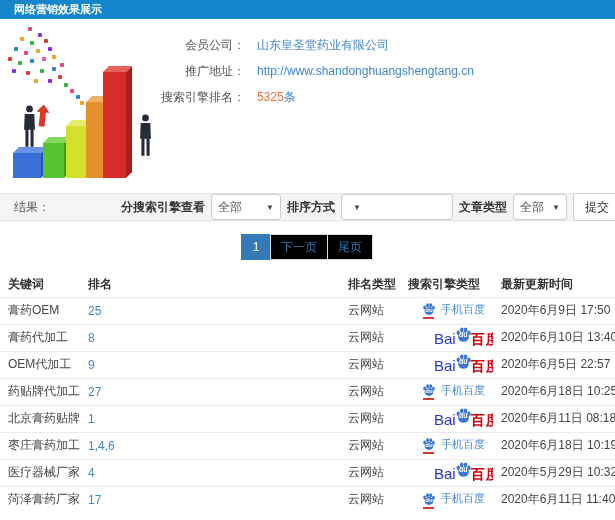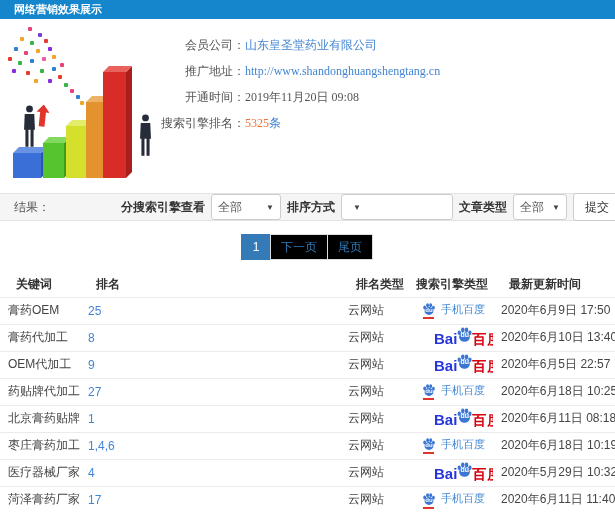--- a/index.html
+++ b/index.html
@@ -18,21 +18,21 @@
   .bar-front { position:absolute; left:0; bottom:0; }
   .bar-side  { position:absolute; bottom:0; width:6px; transform:skewY(-45deg); transform-origin:0 100%; }
   .bar-top   { position:absolute; left:0; height:6px; transform:skewX(-45deg); transform-origin:0 100%; }
   .confetti  { position:absolute; border-radius:1px; }
   .man { position:absolute; }
   .arrow-up { position:absolute; }
 
   .info-list { padding-top:13px; }
   .info-row { display:flex; align-items:center; height:26px; font-size:12px; }
   .info-label { width:245px; text-align:right; color:#555; }
-  .info-value { color:#555; text-decoration:none;font-family:Liberation Serif, serif; }
+  .info-value { margin-left:12px; color:#555; text-decoration:none; }
   a.info-value { color:var(--link-blue,#4285d2); }
   .rank-num { color:var(--highlight-orange,#f0703a); }
   .rank-suffix { color:var(--link-blue,#4285d2); }
 
   
   .filter-bar { height:28px; background:#f5f5f5; border-top:1px solid #e3e3e3;
                 border-bottom:1px solid #e3e3e3; display:flex; align-items:center; }
   .result-label { margin-left:14px; color:#555; font-size:12px; }
   .filter-controls { margin-left:auto; display:flex; align-items:center; gap:6px; margin-right:-6px; }
   .flabel { font-size:12px; font-weight:bold; color:#333; white-space:nowrap; }
@@ -48,36 +48,36 @@
   .pagination-area { height:52px; display:flex; align-items:center; justify-content:center; }
   .pagination { display:flex; }
   .page-btn { min-width:30px; height:26px; line-height:24px; text-align:center; font-size:12px;
               color:var(--pagination-blue,#337ab7); background:#000000; border:1px solid #ddd;
               margin-left:-1px; padding:0 10px; text-decoration:none; cursor:pointer; }
   .page-btn.active { background:var(--pagination-blue,#337ab7);
                      border-color:var(--pagination-blue,#337ab7); color:#fff; }
 
   
   table { width:100%; border-collapse:collapse; table-layout:fixed; font-size:12px; color:#444; }
-  th { text-align:left; font-weight:bold; color:#333; height:24px; padding-left:16px;
+  th { text-align:left; font-weight:bold; color:#333; height:24px; padding-left:8px;
        font-size:12px; white-space:nowrap; }
   td { height:27px; border-top:1px solid #ebebeb; padding-left:8px; white-space:nowrap; overflow:hidden; }
   .rank-link { color:var(--link-blue,#4285d2); text-decoration:none; cursor:pointer; }
 
   
   .engine-mobile { display:inline-flex; align-items:center; gap:5px; margin-left:14px;
                    color:var(--mobile-blue,#4489d6); font-size:11px; cursor:pointer; text-decoration:none; }
   .paw-wrap { position:relative; display:inline-block; line-height:0; }
   .paw-du { position:absolute; left:50%; top:58%; transform:translate(-50%,-50%);
             color:#fff; font-weight:bold; font-style:normal; }
   .paw-du.small { font-size:6px; } .paw-du.big { font-size:7px; }
   .redline { position:absolute; left:1px; bottom:-3px; width:11px; height:2px;
              background:#e0352b; display:block; }
   .baidu-logo { display:inline-flex; align-items:flex-end; margin-left:26px; cursor:pointer; text-decoration:none; }
-  .bai { font-size:15px; font-weight:bold; color:var(--baidu-blue,#2636dc); line-height:14px; }
+  .bai { font-size:15px; font-weight:normal; color:var(--baidu-blue,#2636dc); line-height:14px; }
   .baidu-logo .paw-wrap { margin:0 -1px; bottom:3px; }
   .baidu-zh { font-size:14px; font-weight:bold; color:var(--baidu-red,#d6000f);
               letter-spacing:1px; line-height:14px; }
 </style>
 </head>
 <body>
 
 <div class="page">
 
   <div class="topbar">
@@ -156,24 +156,20 @@
     <div class="info-list" id="info-list">
         <div class="info-row">
           <span class="info-label">会员公司：</span>
           <a class="info-value">山东皇圣堂药业有限公司</a>
         </div>
         <div class="info-row">
           <span class="info-label">推广地址：</span>
           <a class="info-value">http://www.shandonghuangshengtang.cn</a>
         </div>
         <div class="info-row">
-          <span class="info-label">开通时间：</span>
-          <span class="info-value">2019年11月20日 09:08</span>
-        </div>
-        <div class="info-row">
           <span class="info-label">搜索引擎排名：</span>
           <span class="info-value"><span class="rank-num">5325</span><span class="rank-suffix">条</span></span>
         </div>
       </div>
   </div>
 
   <div class="filter-bar">
     <span class="result-label">结果：</span>
     <div class="filter-controls">
       <span class="flabel">分搜索引擎查看</span>

